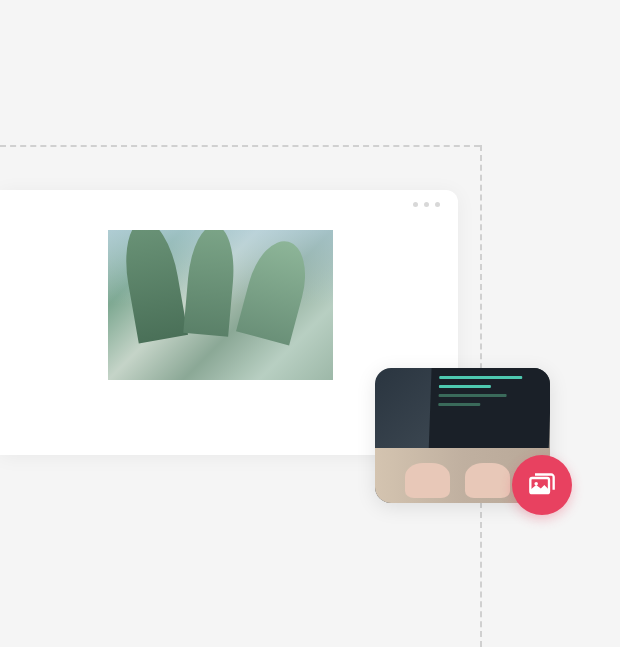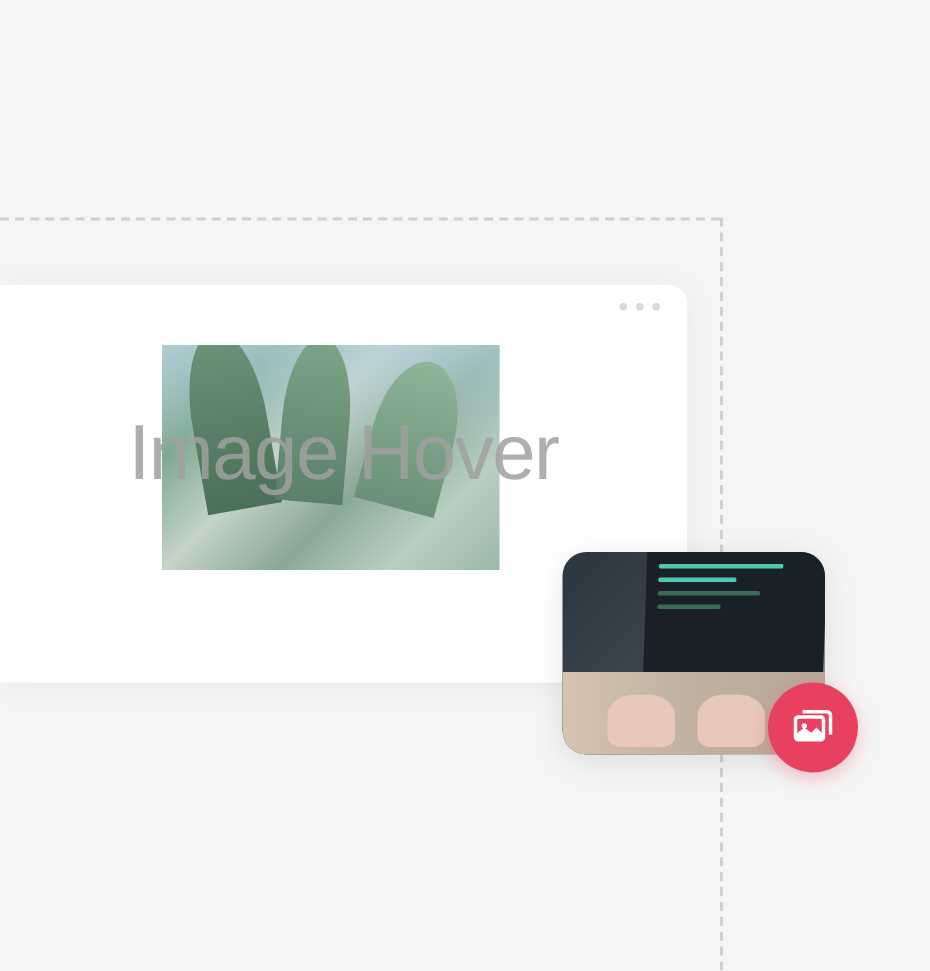--- a/index.html
+++ b/index.html
@@ -199,21 +199,20 @@
     <div class="browser-dot"></div>
     <div class="browser-dot"></div>
     <div class="browser-dot"></div>
   </div>
   <div class="main-image">
     <div class="sky-overlay"></div>
     <div class="leaf-shape1"></div>
     <div class="leaf-shape2"></div>
     <div class="leaf-shape3"></div>
   </div>
-  <div class="hover-text">Image Hover</div>
 </div>
 
 <div class="thumbnail">
   <div class="laptop-screen">
     <div class="screen-lines">
       <div class="screen-line"></div>
       <div class="screen-line"></div>
       <div class="screen-line"></div>
       <div class="screen-line"></div>
     </div>

